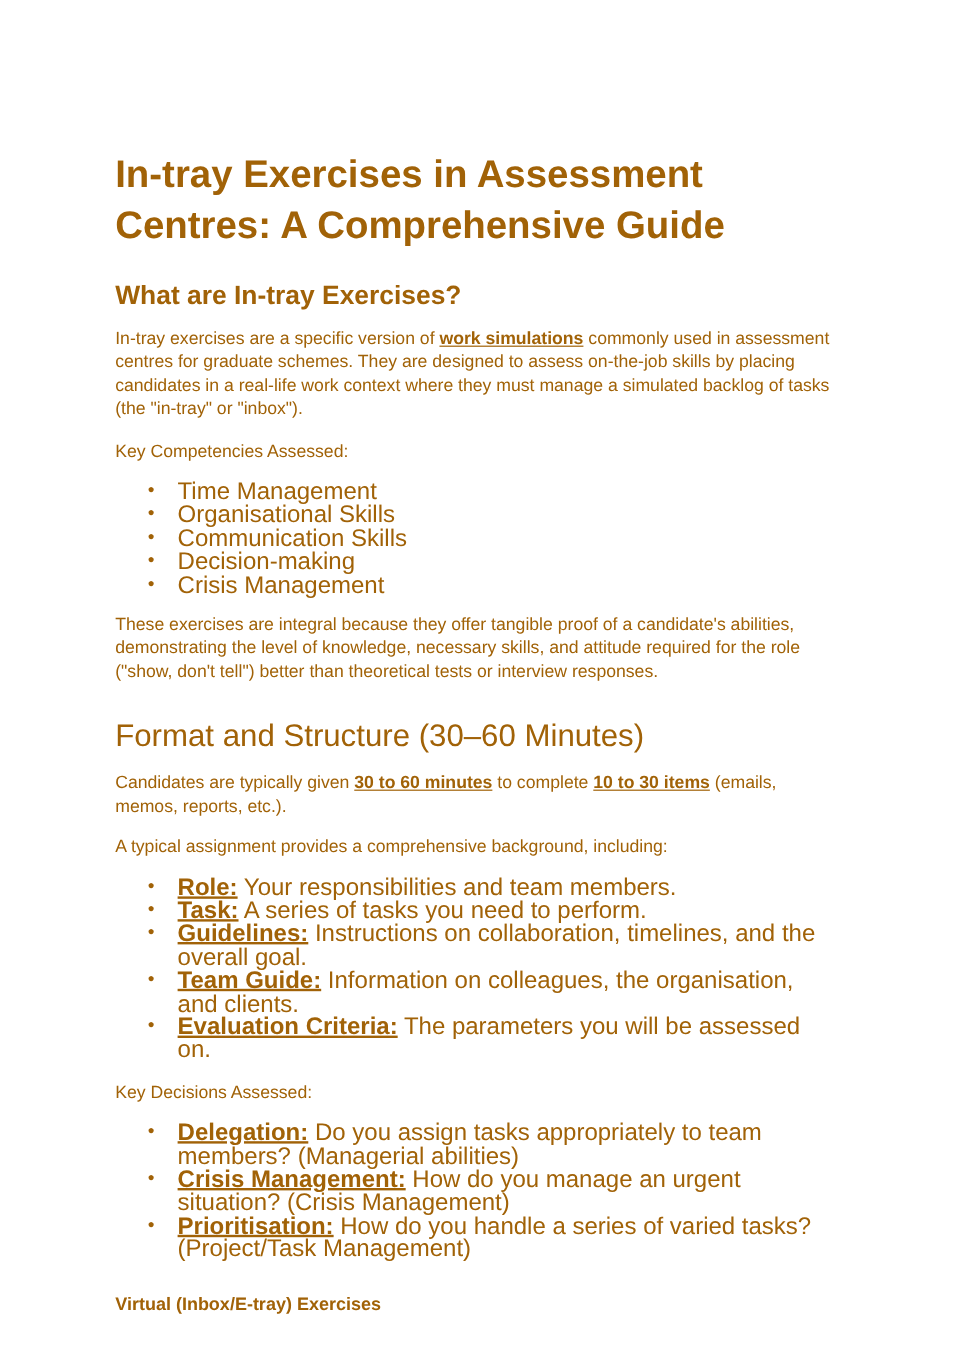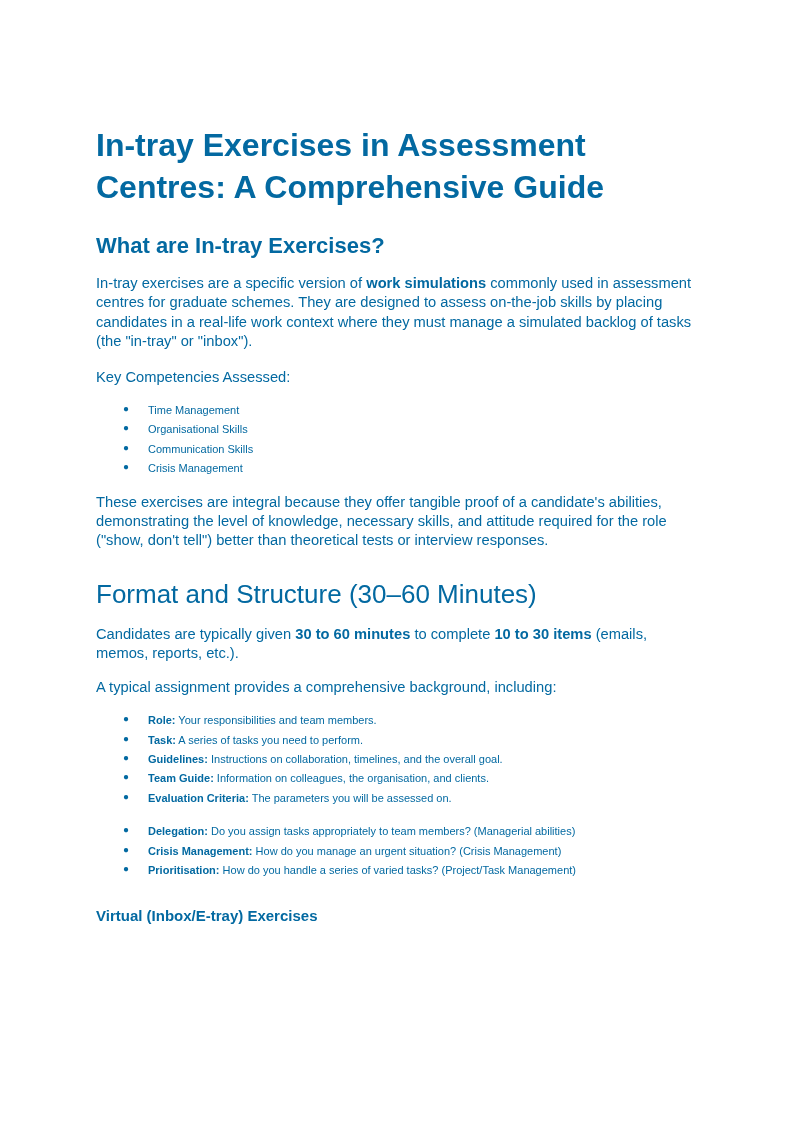--- a/index.html
+++ b/index.html
@@ -9,21 +9,21 @@
   }
   .page {
     position: relative;
     width: 795px;
     height: 1123px;
     box-sizing: border-box;
     padding: 96px 96px 40px 96px;
     background: #ffffff;
     overflow: hidden;
     font-family: "Liberation Sans", "DejaVu Sans", sans-serif;
-    color: #0369a1;
+    color: #a16207;
   }
   .doc-title {
     font-size: 32px;
     line-height: 42px;
     font-weight: 700;
     margin: 28px 0 0 0;
   }
   .h-sub {
     font-size: 22px;
     line-height: 28px;
@@ -44,26 +44,26 @@
   }
   p {
     font-size: 14.7px;
     line-height: 19.4px;
     margin: 14px 0;
   }
   p.label {
     font-weight: 400;
     margin: 16px 0 8px 0;
   }
-  b { font-weight: 700; }
+  b { font-weight: 700; text-decoration: underline; }
   ul {
     list-style: none;
     margin: 14px 0;
     padding: 0 0 0 52px;
-    font-size: 11px;
+    font-size: 20px;
     line-height: 19.4px;
   }
   li {
     position: relative;
     margin: 0;
   }
   li::before {
     content: "\25CF";
     position: absolute;
     left: -25px;
@@ -82,39 +82,41 @@
   <h2 class="h-sub">What are In-tray Exercises?</h2>
 
   <p><span>In-tray exercises are a specific version of </span><b>work simulations</b><span> commonly used in assessment centres for graduate schemes. They are designed to assess on-the-job skills by placing candidates in a real-life work context where they must manage a simulated backlog of tasks (the "in-tray" or "inbox").</span></p>
 
   <p class="label">Key Competencies Assessed:</p>
 
   <ul>
       <li><span>Time Management</span></li>
       <li><span>Organisational Skills</span></li>
       <li><span>Communication Skills</span></li>
+      <li><span>Decision-making</span></li>
       <li><span>Crisis Management</span></li>
     </ul>
 
   <p>These exercises are integral because they offer tangible proof of a candidate's abilities, demonstrating the level of knowledge, necessary skills, and attitude required for the role ("show, don't tell") better than theoretical tests or interview responses.</p>
 
   <h2 class="h-section">Format and Structure (30–60 Minutes)</h2>
 
   <p><span>Candidates are typically given </span><b>30 to 60 minutes</b><span> to complete </span><b>10 to 30 items</b><span> (emails, memos, reports, etc.).</span></p>
 
   <p>A typical assignment provides a comprehensive background, including:</p>
 
   <ul>
       <li><b>Role:</b><span> Your responsibilities and team members.</span></li>
       <li><b>Task:</b><span> A series of tasks you need to perform.</span></li>
       <li><b>Guidelines:</b><span> Instructions on collaboration, timelines, and the overall goal.</span></li>
       <li><b>Team Guide:</b><span> Information on colleagues, the organisation, and clients.</span></li>
       <li><b>Evaluation Criteria:</b><span> The parameters you will be assessed on.</span></li>
     </ul>
 
+  <p class="label">Key Decisions Assessed:</p>
 
   <ul>
       <li><b>Delegation:</b><span> Do you assign tasks appropriately to team members? (Managerial abilities)</span></li>
       <li><b>Crisis Management:</b><span> How do you manage an urgent situation? (Crisis Management)</span></li>
       <li><b>Prioritisation:</b><span> How do you handle a series of varied tasks? (Project/Task Management)</span></li>
     </ul>
 
   <h3 class="h-minor">Virtual (Inbox/E-tray) Exercises</h3>
 
 </div>

